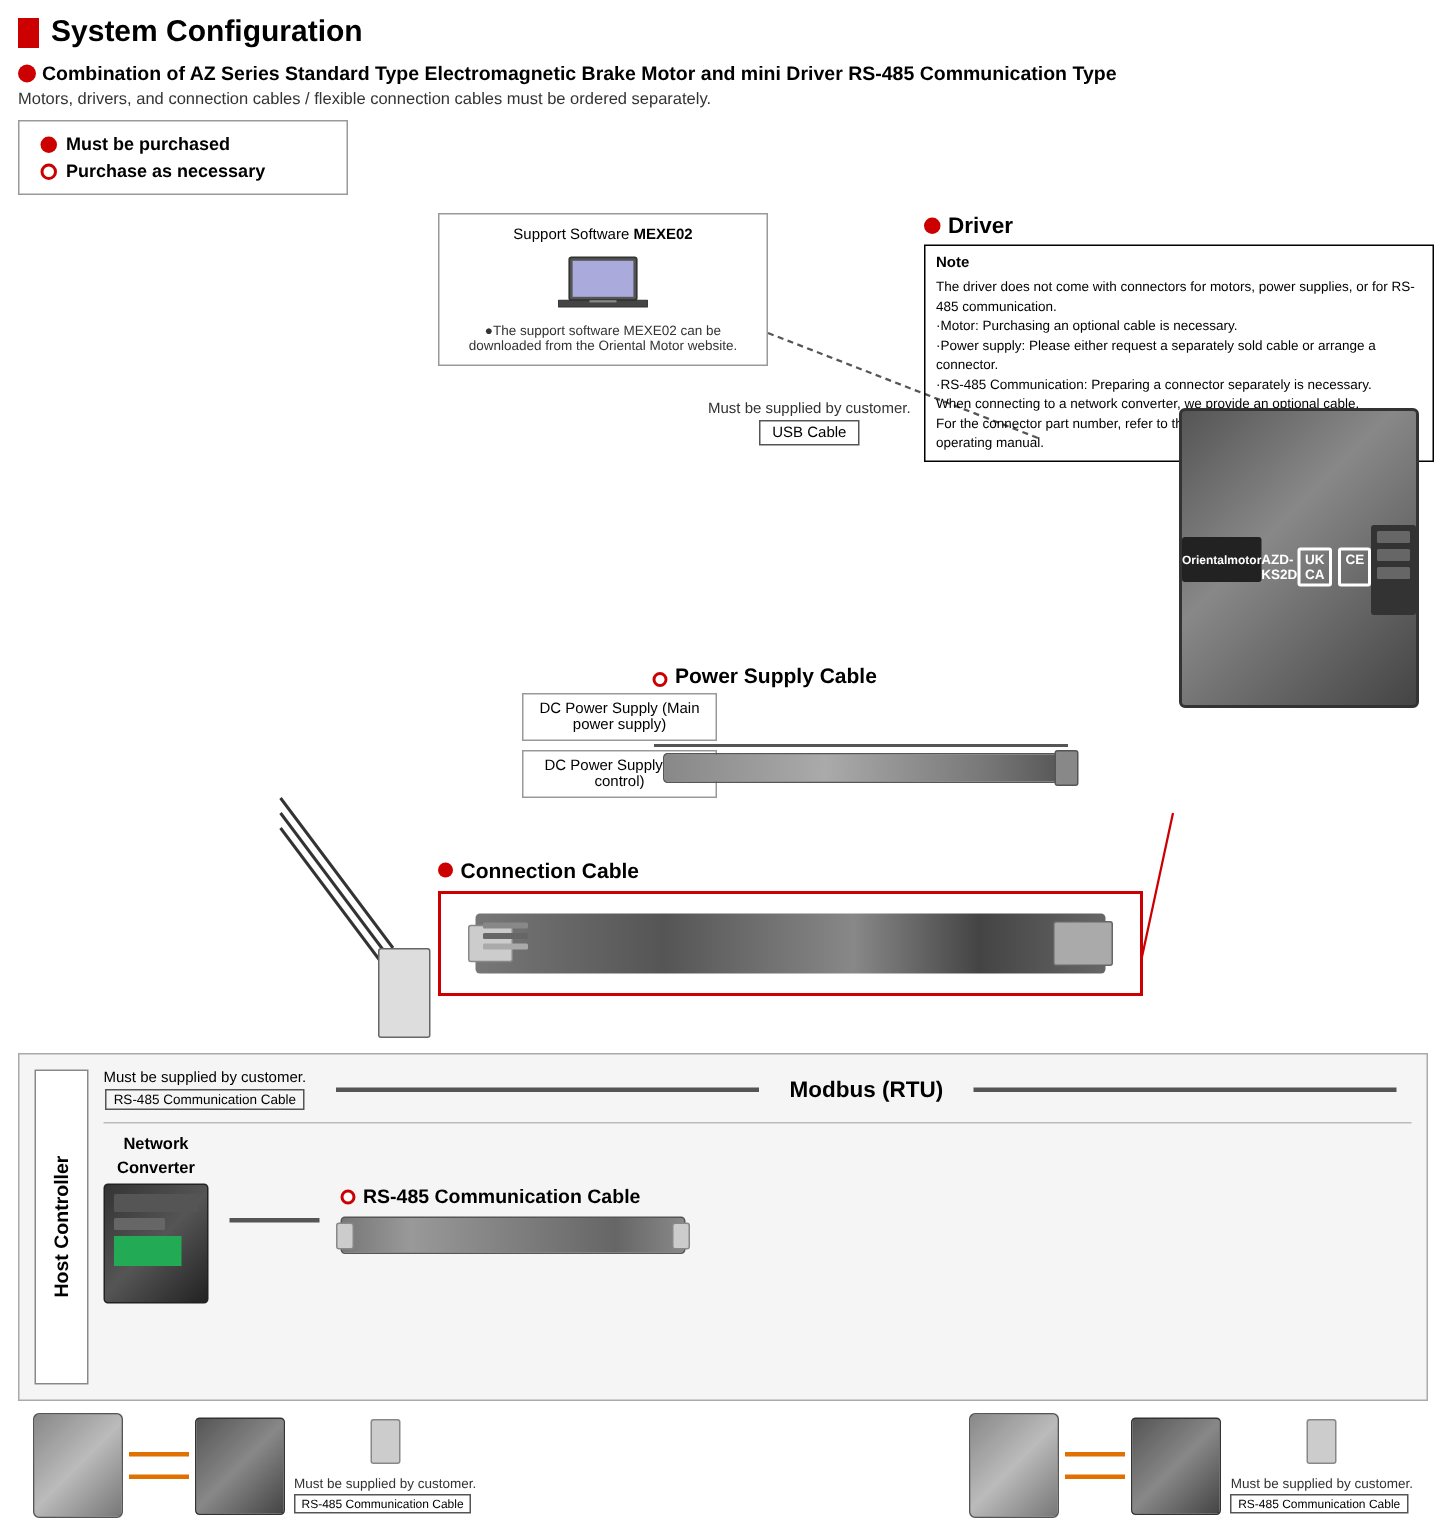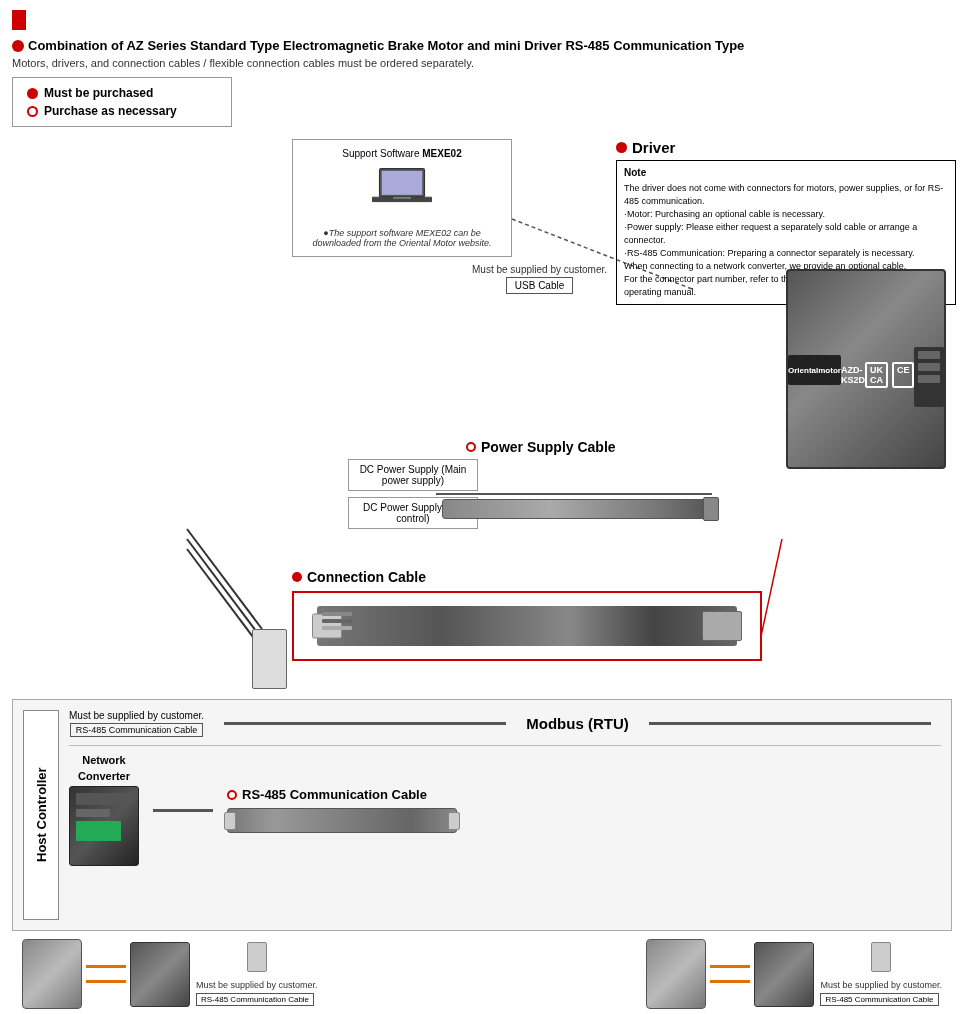--- a/index.html
+++ b/index.html
@@ -194,22 +194,21 @@
     .laptop-icon {
       width: 60px;
       height: 45px;
       margin: 4px auto;
       display: block;
     }
     .support-note {
       font-size: 9px;
       color: #333;
       text-align: center;
-      margin-top: 20px;
-      font-style: italic;
+      margin-top: 4px;
     }
 
     
     .usb-box {
       position: absolute;
       top: 125px;
       left: 460px;
       text-align: center;
     }
     .supplied-text {
@@ -273,23 +272,23 @@
       margin-bottom: 6px;
       background: #fff;
       width: 130px;
       text-align: center;
     }
 
     
     .psc-label-row {
       position: absolute;
       top: 300px;
-      left: 454px;
-      display: flex;
-      align-items: center;
+      left: 423px;
+      display: flex;
+      align-items: flex-end;
       gap: 5px;
     }
     .psc-label {
       font-size: 14px;
       font-weight: bold;
     }
 
     
     .conn-cable-section {
       position: absolute;
@@ -545,20 +544,21 @@
     }
   </style>
 </head>
 <body>
 
 <div class="page">
 
   
   <div class="page-title">
     <span class="title-block"></span>
+    <span class="title-text">System Configuration</span>
   </div>
 
   
   <div class="subtitle-row">
     <span class="bullet-red-filled"></span>
     <span class="subtitle-text">Combination of AZ Series Standard Type Electromagnetic Brake Motor and mini Driver RS-485 Communication Type</span>
   </div>
   <div class="subtext">Motors, drivers, and connection cables / flexible connection cables must be ordered separately.</div>
 
   

